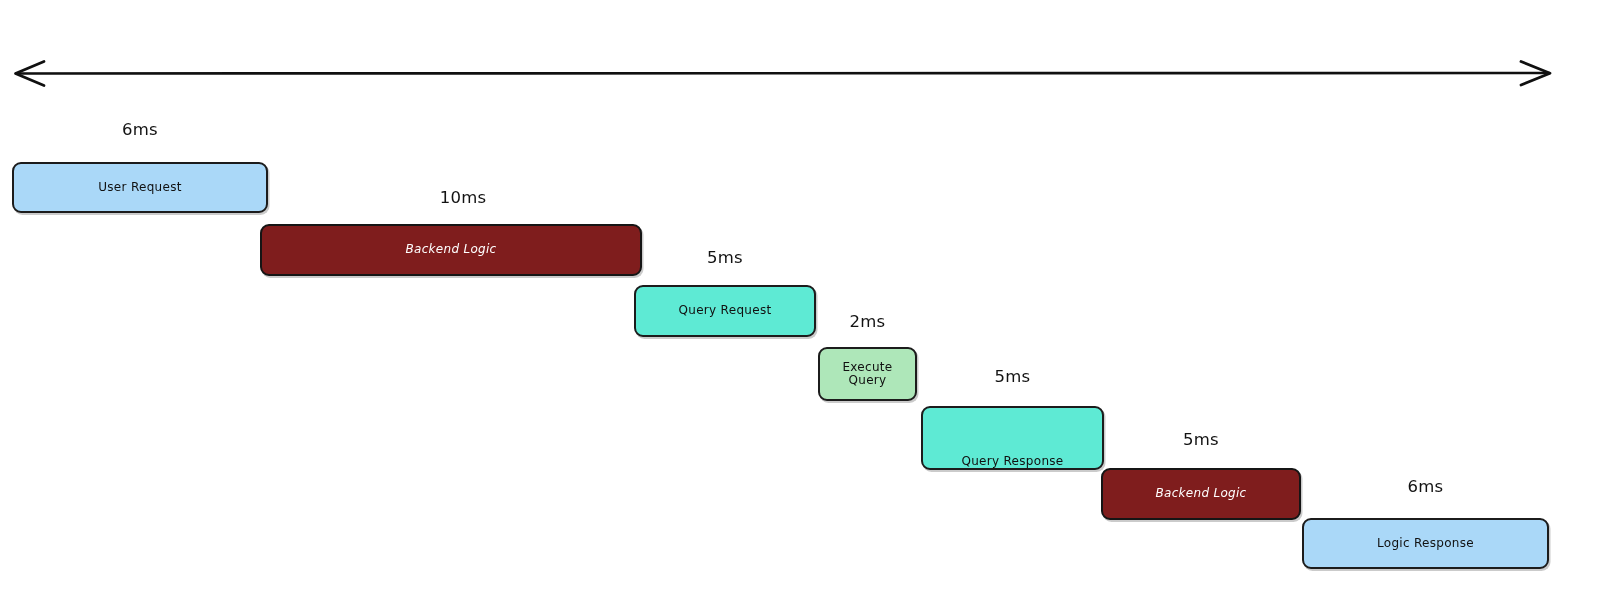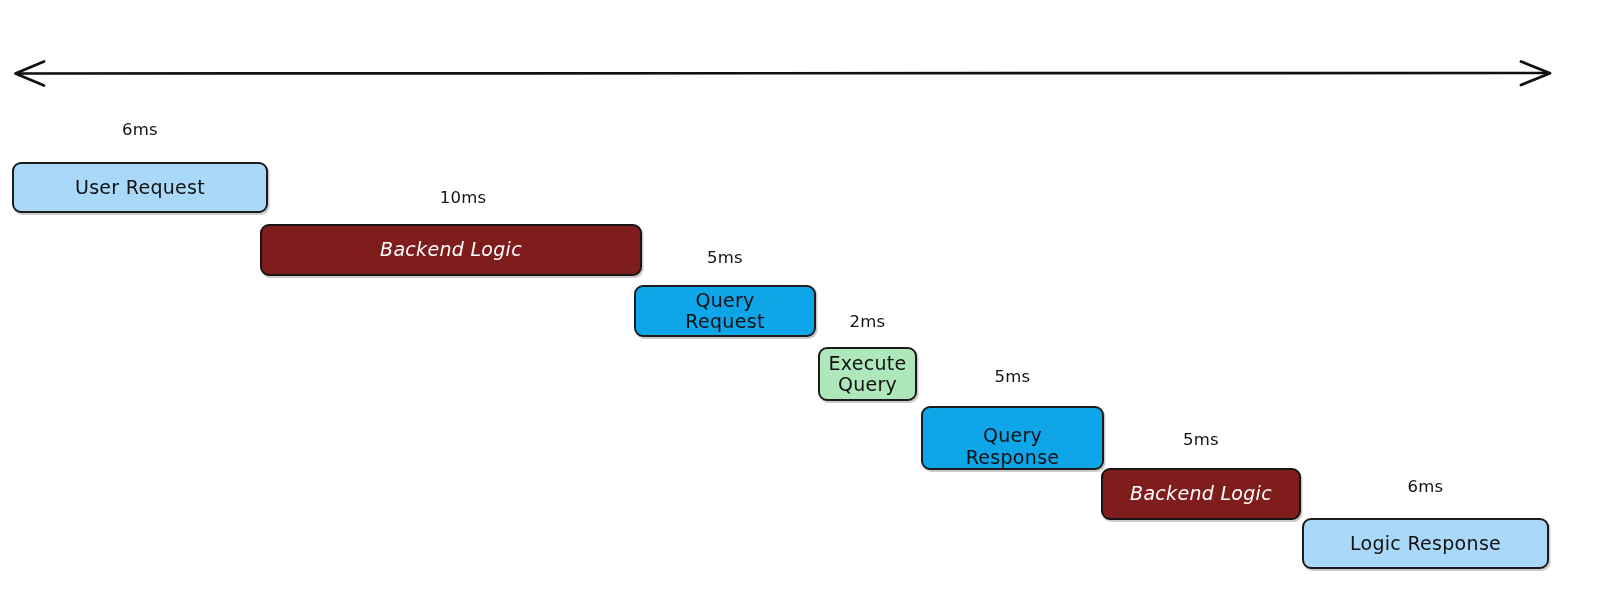--- a/index.html
+++ b/index.html
@@ -49,29 +49,29 @@
 
   
   .bar {
     position: absolute;
     box-sizing: border-box;
     border: 2.2px solid #1c1c1c;
     border-radius: 9px;
     display: flex;
     align-items: center;
     justify-content: center;
-    font-size: 19px;
+    font-size: 12px;
     line-height: 1.12;
     text-align: center;
     letter-spacing: 0.3px;
     padding: 0 24px;
     box-shadow: 1.5px 2px 0 rgba(20,20,20,0.22);
   }
   .bar.blue   { background: #aad8f8; color: #111111; }
-  .bar.gray   { background: #0ea5e9; color: #111111; }
+  .bar.gray   { background: #5eead4; color: #111111; }
   .bar.green  { background: #aee7b9; color: #111111; }
   .bar.dark   { background: #7f1d1d; color: #ffffff; border-color: #151515; font-style: italic; }
 
   .bar-label-text {
     display: block;
     white-space: pre-line;
   }
 
   
   .duration {

